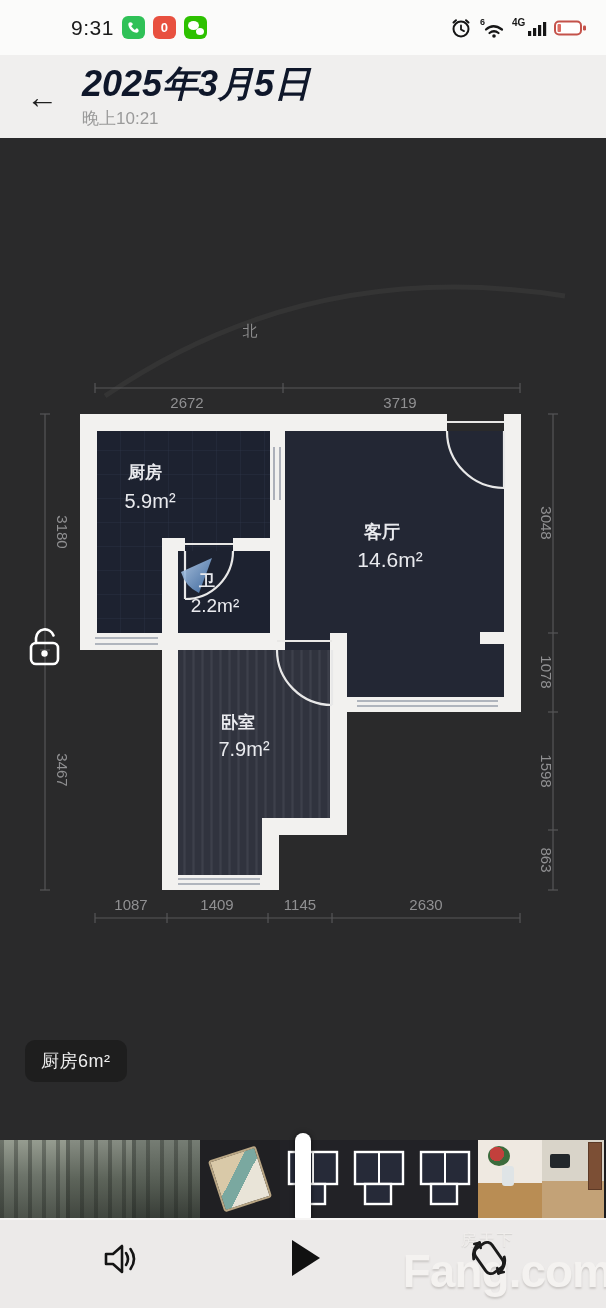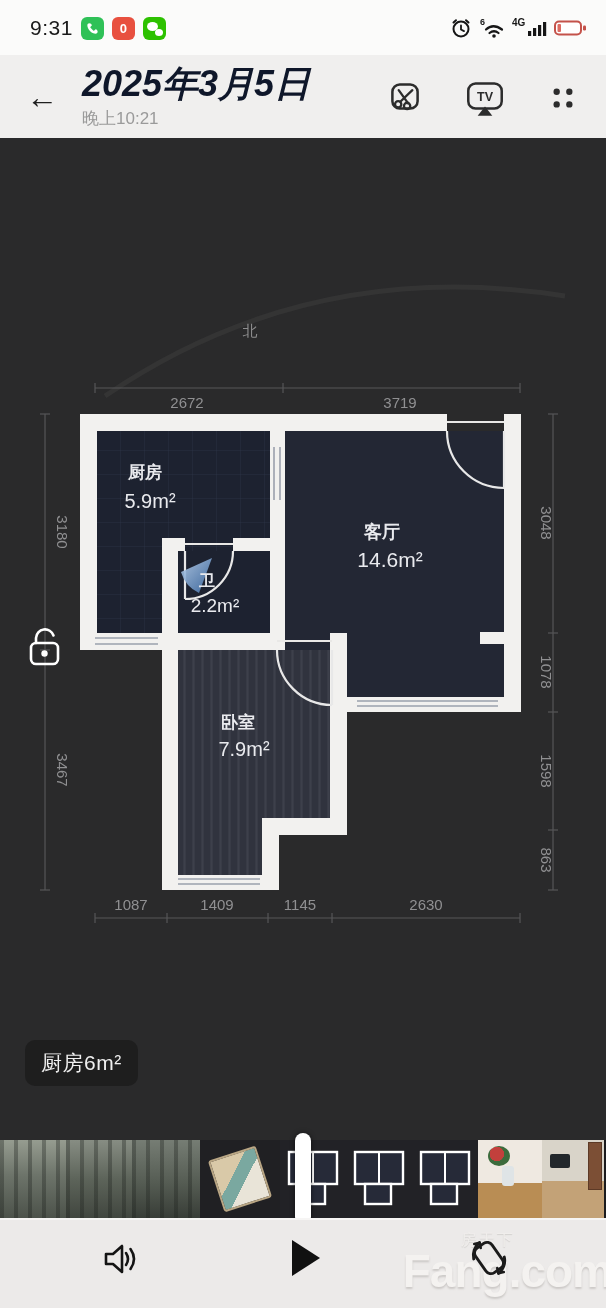--- a/index.html
+++ b/index.html
@@ -1,21 +1,21 @@
 <!DOCTYPE html>
 <html><head>
 <meta charset="utf-8">
 <style>
   html,body{margin:0;padding:0;}
   body{width:606px;height:1308px;overflow:hidden;background:#000;font-family:"Liberation Sans",sans-serif;}
   .screen{position:relative;width:606px;height:1308px;background:#2a2a2b;}
 
   
   .status-bar{position:absolute;top:0;left:0;width:606px;height:55px;background:#fbfbfa;display:flex;align-items:center;justify-content:space-between;box-sizing:border-box;padding:0 18px 0 30px;}
-  .sb-left{display:flex;align-items:flex-end;gap:8px;}
+  .sb-left{display:flex;align-items:flex-start;gap:8px;margin-left:41px;}
   .sb-time{font-size:21px;color:#1a1a1a;letter-spacing:.5px;}
   .app-chip{width:23px;height:23px;border-radius:6px;display:flex;align-items:center;justify-content:center;}
   .chip-green{background:#2fc157;}
   .chip-red{background:#e8503f;color:#fff;font-size:13px;font-weight:bold;}
   .chip-wechat{background:#2dc100;position:relative;}
   .chip-wechat .bub1{position:absolute;left:4px;top:5px;width:11px;height:9px;border-radius:50%;background:#fff;}
   .chip-wechat .bub2{position:absolute;right:3px;bottom:4px;width:8px;height:7px;border-radius:50%;background:#fff;}
   .sb-right{display:flex;align-items:center;gap:6px;}
 
   
@@ -23,21 +23,21 @@
   .back-arrow{font-size:32px;color:#1f1f1f;line-height:1;margin-right:24px;}
   .title-block{flex:1;}
   .hdr-title{font-size:36px;font-weight:bold;color:#0f172a;line-height:1.15;font-style:italic;}
   .hdr-sub{font-size:17px;color:#9a9a9a;margin-top:2px;}
   .hdr-icons{display:flex;align-items:center;gap:36px;margin-right:10px;}
 
   
   .video-area{position:absolute;top:138px;left:0;width:606px;height:1002px;background:#2a2a2b;overflow:hidden;}
   .plan-svg{position:absolute;left:0;top:0;}
   .plan-svg text{font-family:"Liberation Sans",sans-serif;}
-  .caption{position:absolute;left:25px;top:902px;background:rgba(20,20,20,.55);border-radius:10px;padding:9px 16px;color:#efefef;font-size:21px;letter-spacing:.5px;}
+  .caption{position:absolute;left:25px;top:902px;background:rgba(20,20,20,.55);border-radius:10px;padding:9px 16px;color:#efefef;font-size:18px;letter-spacing:.5px;}
 
   
   .strip{position:absolute;top:1140px;left:0;width:606px;height:78px;background:#1c1c1e;display:flex;}
   .thumb{height:78px;position:relative;overflow:hidden;flex:none;}
   .t-bldg1{width:66px;background:linear-gradient(180deg,#969c90 0%,#6d746a 45%,#4c524a 100%);}
   .t-bldg2{width:66px;background:linear-gradient(180deg,#878d83 0%,#5d645a 50%,#41463f 100%);}
   .t-bldg3{width:68px;background:linear-gradient(180deg,#767d74 0%,#555c53 55%,#383d37 100%);}
   .t-bldg1::after,.t-bldg2::after,.t-bldg3::after{content:"";position:absolute;inset:0;background:repeating-linear-gradient(90deg,rgba(30,34,30,.35) 0 4px,rgba(0,0,0,0) 4px 14px);}
   .t-dark{width:80px;background:#202023;display:flex;align-items:center;justify-content:center;}
   .mini3d{width:46px;height:50px;transform:rotate(-18deg);background:linear-gradient(135deg,#d9c9a8 0 38%,#7aa8a0 38% 58%,#e9e4d8 58% 100%);border:2px solid #b9a684;border-radius:3px;}
@@ -101,39 +101,20 @@
         <rect x="29" y="6.5" width="3" height="5" rx="1.2" fill="#c4524a"></rect>
       </svg>
     </div>
   </div>
 
   <div class="header">
     <span class="back-arrow">←</span>
     <div class="title-block">
       <div class="hdr-title">2025年3月5日</div>
       <div class="hdr-sub">晚上10:21</div>
-    </div>
-    <div class="hdr-icons">
-      <svg width="42" height="42" viewBox="0 0 40 40">
-        <rect x="8" y="8" width="24" height="23" rx="7" fill="none" stroke="#2c2c2c" stroke-width="2.4"></rect>
-        <circle cx="13.5" cy="27" r="3" fill="none" stroke="#2c2c2c" stroke-width="2.2"></circle>
-        <circle cx="22" cy="28.5" r="3" fill="none" stroke="#2c2c2c" stroke-width="2.2"></circle>
-        <path d="M15.5 24.5 27 13.5 M23 26 14 13.5" fill="none" stroke="#2c2c2c" stroke-width="2.2" stroke-linecap="round"></path>
-      </svg>
-      <svg width="46" height="42" viewBox="0 0 44 40">
-        <rect x="6" y="7" width="32" height="24" rx="7" fill="none" stroke="#2c2c2c" stroke-width="2.4"></rect>
-        <text x="22" y="24" font-size="12" font-weight="bold" fill="#2c2c2c" text-anchor="middle">TV</text>
-        <path d="M22 29 L15 38 L29 38 Z" fill="#2c2c2c"></path>
-      </svg>
-      <svg width="38" height="38" viewBox="0 0 36 36">
-        <circle cx="12" cy="13" r="3" fill="#2c2c2c"></circle>
-          <circle cx="24" cy="13" r="3" fill="#2c2c2c"></circle>
-        <circle cx="12" cy="25" r="3" fill="#2c2c2c"></circle>
-          <circle cx="24" cy="25" r="3" fill="#2c2c2c"></circle>
-      </svg>
     </div>
   </div>
 
   <div class="video-area">
     <svg class="plan-svg" width="606" height="1002" viewBox="0 0 606 1002">
       <defs>
         <pattern id="gridPat" width="24" height="24" patternUnits="userSpaceOnUse">
           <rect width="24" height="24" fill="#1d2230"></rect>
           <path d="M24 0H0V24" fill="none" stroke="#333a4e" stroke-width="1" opacity="0.55"></path>
         </pattern>

